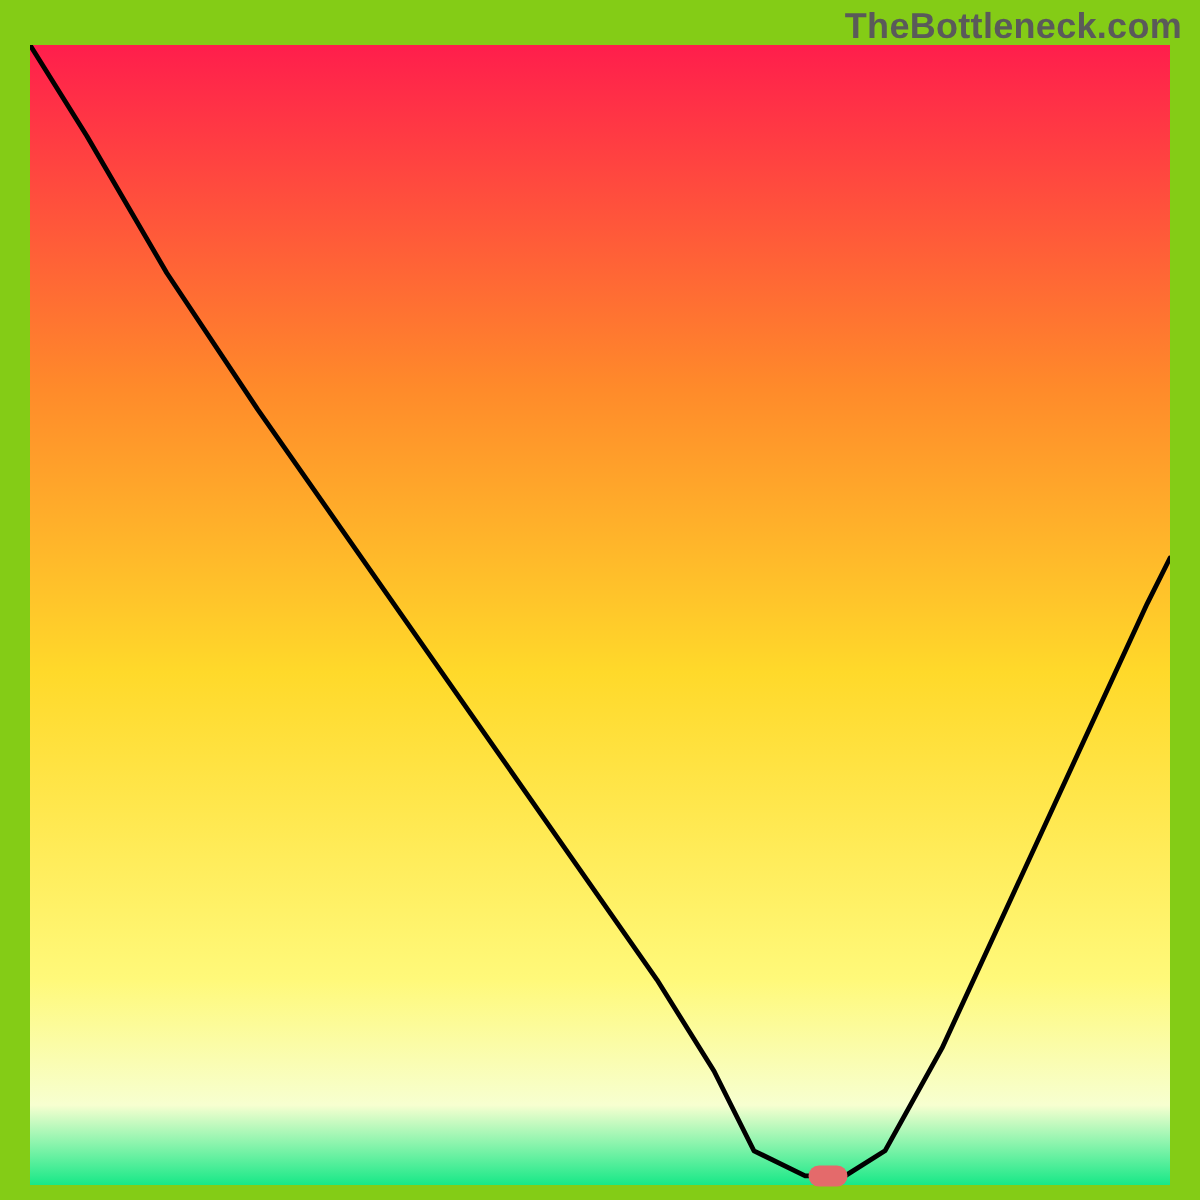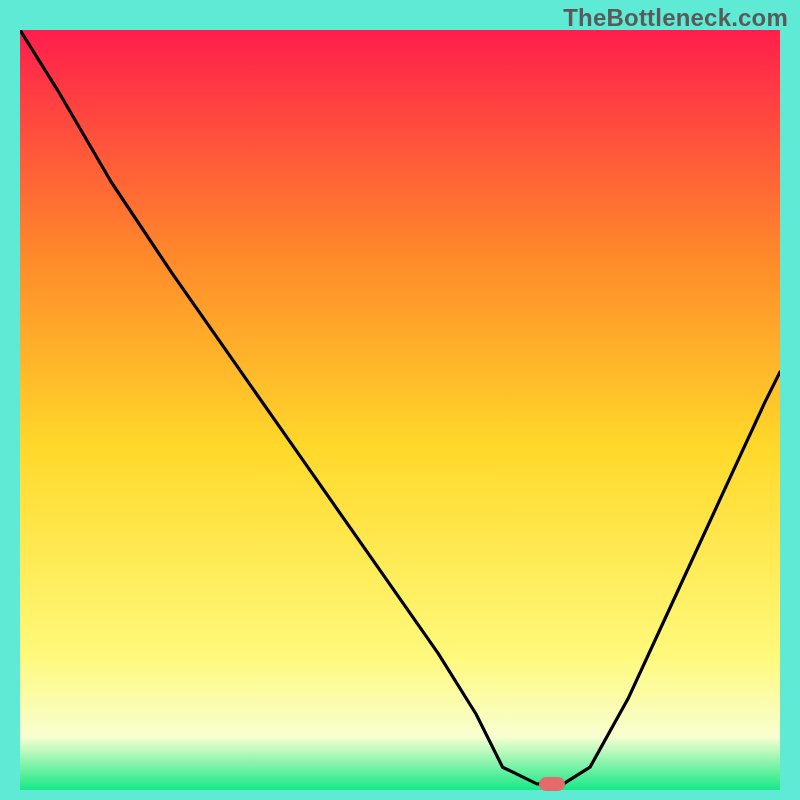--- a/index.html
+++ b/index.html
@@ -8,21 +8,21 @@
     width: 800px;
     height: 800px;
     background: #000;
     font-family: Arial, Helvetica, sans-serif;
     overflow: hidden;
   }
   .stage {
     position: relative;
     width: 800px;
     height: 800px;
-    background: #5eead4;
+    background: #84cc16;
   }
   .watermark {
     position: absolute;
     top: 4px;
     right: 12px;
     color: #5a5a5a;
     font-size: 24px;
     font-weight: 600;
     letter-spacing: 0.2px;
     user-select: none;

